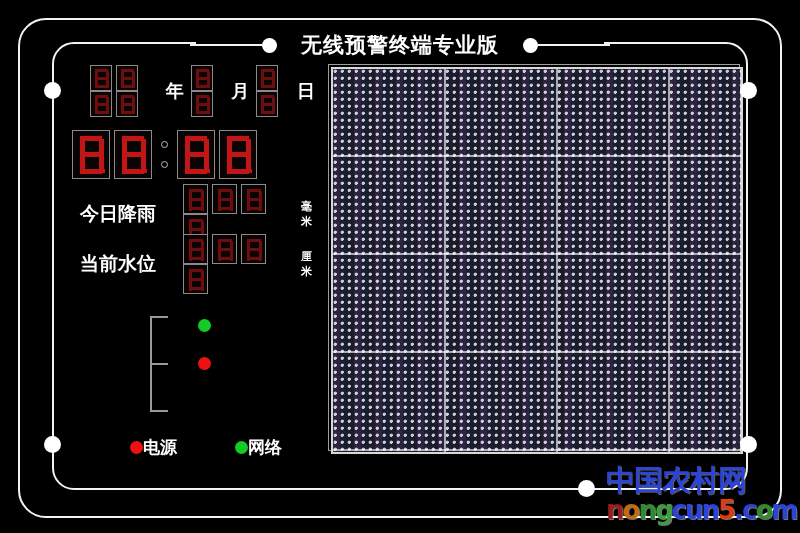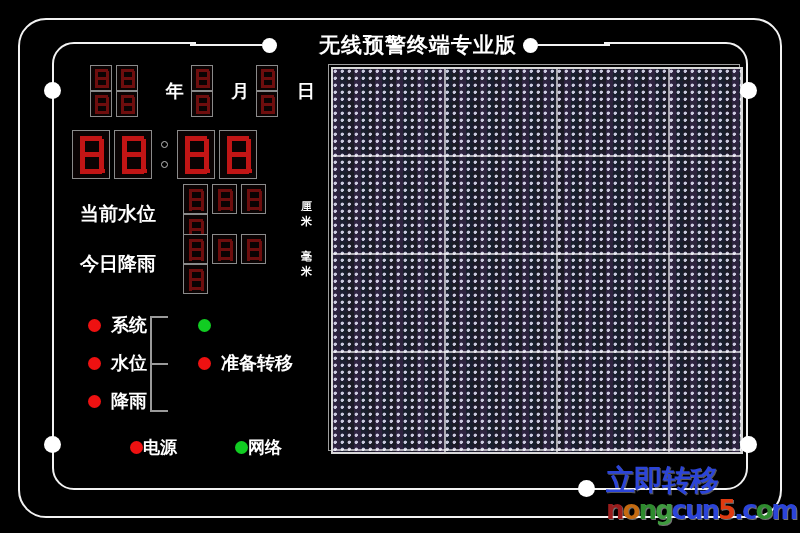--- a/index.html
+++ b/index.html
@@ -34,21 +34,21 @@
     position:absolute; left:190px; top:30px; width:420px; height:30px;
     display:flex; align-items:center; z-index:7;
   }
   .title-rule{ flex:0 0 auto; height:2px; background:#f2f2f2; }
   .title-rule.l{ width:72px; }
   .title-rule.r{ width:72px; }
   .title-dot{
     flex:0 0 auto; width:15px; height:15px; border-radius:50%; background:#fff;
   }
   .title-text{
-    flex:1 1 auto; text-align:right; color:#fff;
+    flex:1 1 auto; text-align:center; color:#fff;
     font-size:21px; font-weight:bold; letter-spacing:1px;
     white-space:nowrap; padding:0 6px; line-height:1;
   }
 
   
   .title-mask{
     position:absolute; left:196px; top:34px; width:408px; height:18px;
     background:#000; z-index:6;
   }
 
@@ -292,20 +292,47 @@
       </span>
       <span class="seg lg">
         <i class="g h s-a" style="background: rgb(194, 21, 21);"></i><i class="g h s-g" style="background: rgb(194, 21, 21);"></i><i class="g h s-d" style="background: rgb(194, 21, 21);"></i>
         <i class="g v s-f" style="background: rgb(194, 21, 21);"></i><i class="g v s-b" style="background: rgb(194, 21, 21);"></i><i class="g v s-e" style="background: rgb(194, 21, 21);"></i><i class="g v s-c" style="background: rgb(194, 21, 21);"></i>
         <i class="g dp" style="background: rgb(194, 21, 21);"></i>
       </span>
     </span>
   </div>
 
   <div class="row-val">
+    <span class="cn lbl">今日降雨</span>
+    <span class="digits">
+      <span class="seg md">
+        <i class="g h s-a" style="background: rgb(110, 13, 13);"></i><i class="g h s-g" style="background: rgb(110, 13, 13);"></i><i class="g h s-d" style="background: rgb(110, 13, 13);"></i>
+        <i class="g v s-f" style="background: rgb(110, 13, 13);"></i><i class="g v s-b" style="background: rgb(110, 13, 13);"></i><i class="g v s-e" style="background: rgb(110, 13, 13);"></i><i class="g v s-c" style="background: rgb(110, 13, 13);"></i>
+        <i class="g dp" style="background: rgb(110, 13, 13);"></i>
+      </span>
+      <span class="seg md">
+        <i class="g h s-a" style="background: rgb(110, 13, 13);"></i><i class="g h s-g" style="background: rgb(110, 13, 13);"></i><i class="g h s-d" style="background: rgb(110, 13, 13);"></i>
+        <i class="g v s-f" style="background: rgb(110, 13, 13);"></i><i class="g v s-b" style="background: rgb(110, 13, 13);"></i><i class="g v s-e" style="background: rgb(110, 13, 13);"></i><i class="g v s-c" style="background: rgb(110, 13, 13);"></i>
+        <i class="g dp" style="background: rgb(110, 13, 13);"></i>
+      </span>
+      <span class="seg md">
+        <i class="g h s-a" style="background: rgb(110, 13, 13);"></i><i class="g h s-g" style="background: rgb(110, 13, 13);"></i><i class="g h s-d" style="background: rgb(110, 13, 13);"></i>
+        <i class="g v s-f" style="background: rgb(110, 13, 13);"></i><i class="g v s-b" style="background: rgb(110, 13, 13);"></i><i class="g v s-e" style="background: rgb(110, 13, 13);"></i><i class="g v s-c" style="background: rgb(110, 13, 13);"></i>
+        <i class="g dp" style="background: rgb(110, 13, 13);"></i>
+      </span>
+      <span class="seg md">
+        <i class="g h s-a" style="background: rgb(110, 13, 13);"></i><i class="g h s-g" style="background: rgb(110, 13, 13);"></i><i class="g h s-d" style="background: rgb(110, 13, 13);"></i>
+        <i class="g v s-f" style="background: rgb(110, 13, 13);"></i><i class="g v s-b" style="background: rgb(110, 13, 13);"></i><i class="g v s-e" style="background: rgb(110, 13, 13);"></i><i class="g v s-c" style="background: rgb(110, 13, 13);"></i>
+        <i class="g dp" style="background: rgb(110, 13, 13);"></i>
+      </span>
+    </span>
+    <span class="cn unit">毫米</span>
+  </div>
+
+  <div class="row-val">
     <span class="cn lbl">当前水位</span>
     <span class="digits">
       <span class="seg md">
         <i class="g h s-a" style="background: rgb(110, 13, 13);"></i><i class="g h s-g" style="background: rgb(110, 13, 13);"></i><i class="g h s-d" style="background: rgb(110, 13, 13);"></i>
         <i class="g v s-f" style="background: rgb(110, 13, 13);"></i><i class="g v s-b" style="background: rgb(110, 13, 13);"></i><i class="g v s-e" style="background: rgb(110, 13, 13);"></i><i class="g v s-c" style="background: rgb(110, 13, 13);"></i>
         <i class="g dp" style="background: rgb(110, 13, 13);"></i>
       </span>
       <span class="seg md">
         <i class="g h s-a" style="background: rgb(110, 13, 13);"></i><i class="g h s-g" style="background: rgb(110, 13, 13);"></i><i class="g h s-d" style="background: rgb(110, 13, 13);"></i>
         <i class="g v s-f" style="background: rgb(110, 13, 13);"></i><i class="g v s-b" style="background: rgb(110, 13, 13);"></i><i class="g v s-e" style="background: rgb(110, 13, 13);"></i><i class="g v s-c" style="background: rgb(110, 13, 13);"></i>
@@ -316,82 +343,40 @@
         <i class="g v s-f" style="background: rgb(110, 13, 13);"></i><i class="g v s-b" style="background: rgb(110, 13, 13);"></i><i class="g v s-e" style="background: rgb(110, 13, 13);"></i><i class="g v s-c" style="background: rgb(110, 13, 13);"></i>
         <i class="g dp" style="background: rgb(110, 13, 13);"></i>
       </span>
       <span class="seg md">
         <i class="g h s-a" style="background: rgb(110, 13, 13);"></i><i class="g h s-g" style="background: rgb(110, 13, 13);"></i><i class="g h s-d" style="background: rgb(110, 13, 13);"></i>
         <i class="g v s-f" style="background: rgb(110, 13, 13);"></i><i class="g v s-b" style="background: rgb(110, 13, 13);"></i><i class="g v s-e" style="background: rgb(110, 13, 13);"></i><i class="g v s-c" style="background: rgb(110, 13, 13);"></i>
         <i class="g dp" style="background: rgb(110, 13, 13);"></i>
       </span>
     </span>
     <span class="cn unit">厘米</span>
-  </div>
-
-  <div class="row-val">
-    <span class="cn lbl">今日降雨</span>
-    <span class="digits">
-      <span class="seg md">
-        <i class="g h s-a" style="background: rgb(110, 13, 13);"></i><i class="g h s-g" style="background: rgb(110, 13, 13);"></i><i class="g h s-d" style="background: rgb(110, 13, 13);"></i>
-        <i class="g v s-f" style="background: rgb(110, 13, 13);"></i><i class="g v s-b" style="background: rgb(110, 13, 13);"></i><i class="g v s-e" style="background: rgb(110, 13, 13);"></i><i class="g v s-c" style="background: rgb(110, 13, 13);"></i>
-        <i class="g dp" style="background: rgb(110, 13, 13);"></i>
-      </span>
-      <span class="seg md">
-        <i class="g h s-a" style="background: rgb(110, 13, 13);"></i><i class="g h s-g" style="background: rgb(110, 13, 13);"></i><i class="g h s-d" style="background: rgb(110, 13, 13);"></i>
-        <i class="g v s-f" style="background: rgb(110, 13, 13);"></i><i class="g v s-b" style="background: rgb(110, 13, 13);"></i><i class="g v s-e" style="background: rgb(110, 13, 13);"></i><i class="g v s-c" style="background: rgb(110, 13, 13);"></i>
-        <i class="g dp" style="background: rgb(110, 13, 13);"></i>
-      </span>
-      <span class="seg md">
-        <i class="g h s-a" style="background: rgb(110, 13, 13);"></i><i class="g h s-g" style="background: rgb(110, 13, 13);"></i><i class="g h s-d" style="background: rgb(110, 13, 13);"></i>
-        <i class="g v s-f" style="background: rgb(110, 13, 13);"></i><i class="g v s-b" style="background: rgb(110, 13, 13);"></i><i class="g v s-e" style="background: rgb(110, 13, 13);"></i><i class="g v s-c" style="background: rgb(110, 13, 13);"></i>
-        <i class="g dp" style="background: rgb(110, 13, 13);"></i>
-      </span>
-      <span class="seg md">
-        <i class="g h s-a" style="background: rgb(110, 13, 13);"></i><i class="g h s-g" style="background: rgb(110, 13, 13);"></i><i class="g h s-d" style="background: rgb(110, 13, 13);"></i>
-        <i class="g v s-f" style="background: rgb(110, 13, 13);"></i><i class="g v s-b" style="background: rgb(110, 13, 13);"></i><i class="g v s-e" style="background: rgb(110, 13, 13);"></i><i class="g v s-c" style="background: rgb(110, 13, 13);"></i>
-        <i class="g dp" style="background: rgb(110, 13, 13);"></i>
-      </span>
-    </span>
-    <span class="cn unit">毫米</span>
   </div>
 </div>
 
 <div class="leds">
   <div class="led-grid" style="height:114px;">
 
-    <div class="col-left">
-      <div class="led-row">
-        <span class="led red" style="background: rgb(238, 17, 17);"></span>
-        <span class="led-text">系统</span>
-      </div>
-      <div class="led-row">
-        <span class="led red" style="background: rgb(238, 17, 17);"></span>
-        <span class="led-text">水位</span>
-      </div>
-      <div class="led-row">
-        <span class="led red" style="background: rgb(238, 17, 17);"></span>
-        <span class="led-text">降雨</span>
-      </div>
-    </div>
 
     <div class="bracket">
       <span class="vline"></span>
       <span class="tick t1"></span>
       <span class="tick t2"></span>
       <span class="tick t3"></span>
     </div>
 
     <div class="col-right">
       <div class="led-row">
         <span class="led green" style="background: rgb(17, 204, 34);"></span>
       </div>
       <div class="led-row">
         <span class="led red" style="background: rgb(238, 17, 17);"></span>
-        <span class="led-text">准备转移</span>
       </div>
     </div>
   </div>
 </div>
 
 <div class="status-row">
   <div class="status-item">
     <span class="led red" style="background: rgb(238, 17, 17);"></span>
     <span class="led-text">电源</span>
   </div>
@@ -404,15 +389,15 @@
 <div class="matrix-shadow"></div>
 <div class="matrix-wrap">
   <div class="matrix">
     <div class="dots"></div>
     <div class="tint"></div>
     <div class="modgrid"></div>
   </div>
 </div>
 
 <div class="watermark">
-  <div class="wm-cn">立即转移</div>
+  <div class="wm-cn">中国农村网</div>
   <div class="wm-en"><span style="color: rgb(154, 28, 28);">n</span><span style="color: rgb(196, 106, 16);">o</span><span style="color: rgb(46, 139, 46);">n</span><span style="color: rgb(63, 155, 63);">g</span><span style="color: rgb(43, 68, 216);">c</span><span style="color: rgb(43, 68, 216);">u</span><span style="color: rgb(43, 68, 216);">n</span><span style="color: rgb(224, 58, 16);">5</span><span style="color: rgb(43, 68, 216);">.</span><span style="color: rgb(43, 68, 216);">c</span><span style="color: rgb(46, 139, 46);">o</span><span style="color: rgb(43, 68, 216);">m</span></div>
 </div>
 
 </body></html>

